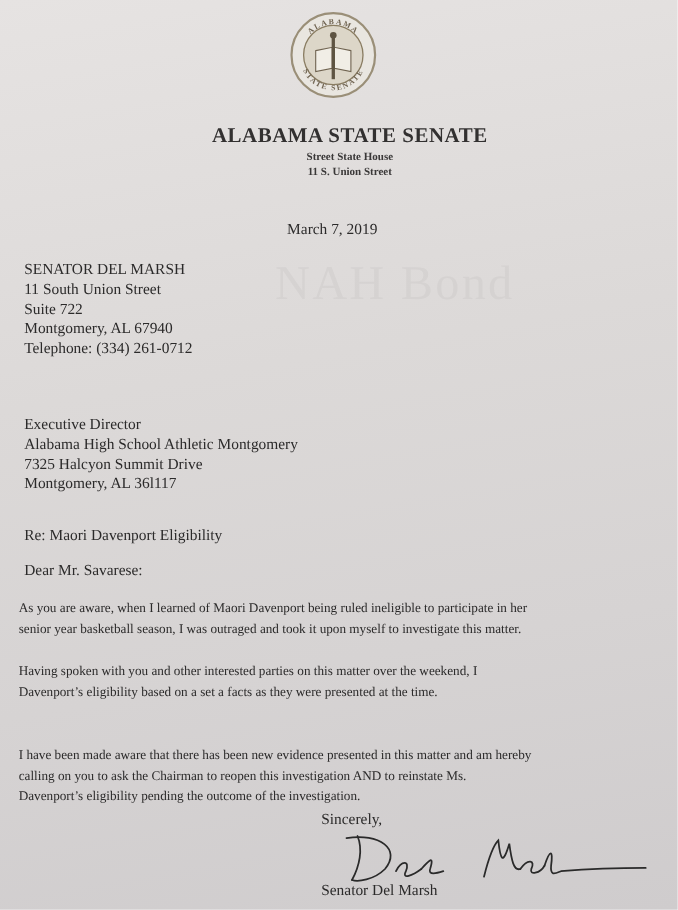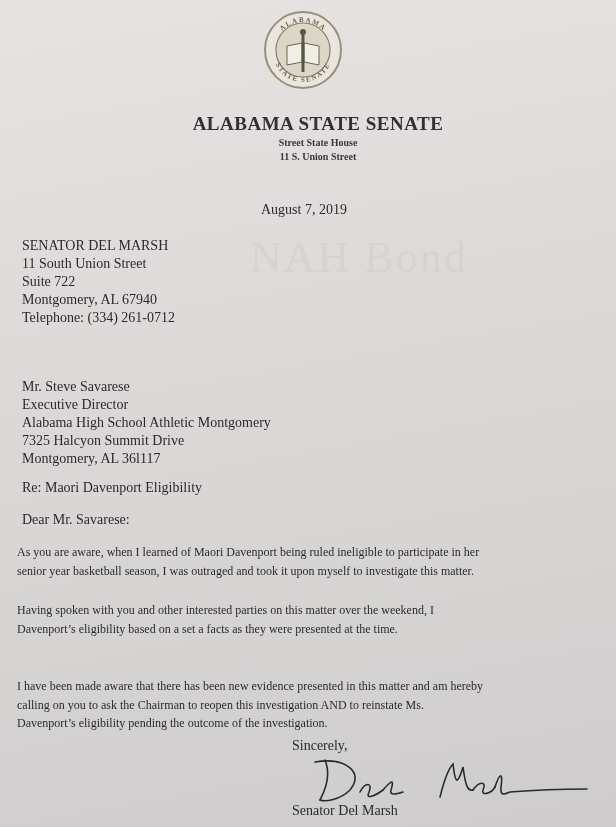--- a/index.html
+++ b/index.html
@@ -53,34 +53,33 @@
     <path d="M24 36 L39 33 L39 52 L24 55 Z" fill="#f1eee6" stroke="#6f6350" stroke-width="1"></path>
     <path d="M56 36 L41 33 L41 52 L56 55 Z" fill="#f1eee6" stroke="#6f6350" stroke-width="1"></path>
     <rect x="38.5" y="20" width="3" height="42" fill="#5e5442"></rect>
     <circle cx="40" cy="22" r="3" fill="#5e5442"></circle>
   </svg>
 
   <div class="letterhead lh-title">ALABAMA STATE SENATE</div>
   <div class="letterhead lh-line lh-1">Street State House</div>
   <div class="letterhead lh-line lh-2">11 S. Union Street</div>
 
-  <div class="date">August 7, 2019</div>
+  <div class="date">March 7, 2019</div>
 
   <div class="watermark">NAH Bond</div>
 
   <div class="block sender">
     <span class="line">SENATOR DEL MARSH</span>
     <span class="line">11 South Union Street</span>
     <span class="line">Suite 722</span>
     <span class="line">Montgomery, AL   67940</span>
     <span class="line">Telephone:  (334) 261-0712</span>
   </div>
 
   <div class="block recipient">
-    <span class="line">Mr. Steve Savarese</span>
     <span class="line">Executive Director</span>
     <span class="line">Alabama High School Athletic Montgomery</span>
     <span class="line">7325 Halcyon Summit Drive</span>
     <span class="line">Montgomery, AL   36l117</span>
   </div>
 
   <div class="block re">Re: Maori Davenport Eligibility</div>
   <div class="block salutation">Dear Mr. Savarese:</div>
 
   <div class="para p1">

